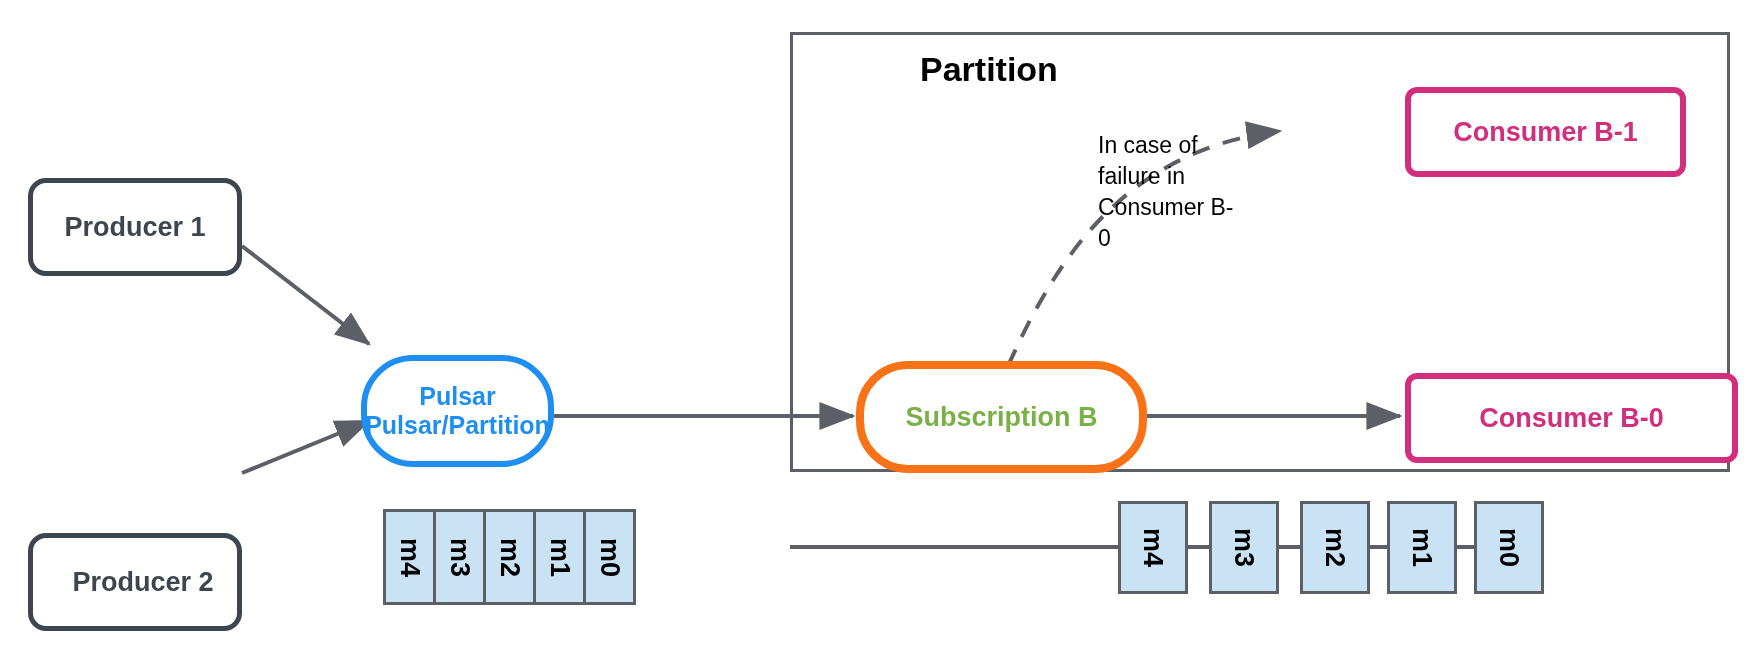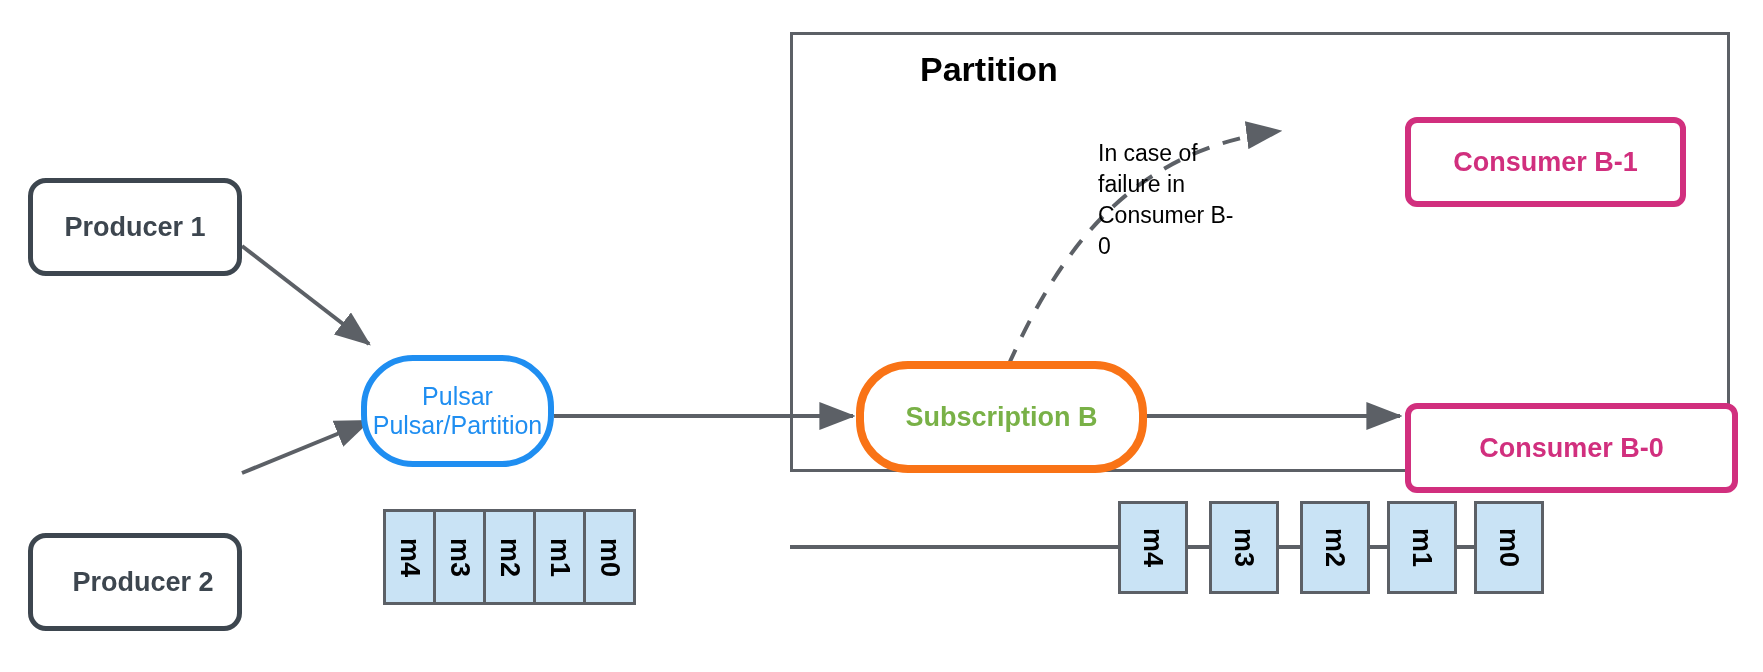--- a/index.html
+++ b/index.html
@@ -38,59 +38,57 @@
     border: 5px solid #3d464f;
     border-radius: 18px;
     color: #3d464f;
     font-weight: bold;
     font-size: 27px;
   }
   .topic {
     border: 6px solid #1f8ef1;
     border-radius: 52px;
     color: #1f8ef1;
-    font-weight: normal;
+    font-weight: bold;
     font-size: 25px;
     line-height: 1.15;
   }
   .subscription {
     border: 8px solid #f97316;
     border-radius: 52px;
     color: #79b147;
     font-weight: bold;
     font-size: 27px;
   }
   .consumer {
     border: 6px solid #d12f7e;
     border-radius: 12px;
     color: #d12f7e;
     font-weight: bold;
     font-size: 27px;
-    margin-top: 30px;
   }
   .group-box {
     position: absolute;
     box-sizing: border-box;
     border: 3px solid #5c6066;
     background: transparent;
   }
   .group-title {
     position: absolute;
     font-weight: bold;
     font-size: 34px;
     color: #000000;
     white-space: nowrap;
   }
   .note {
     position: absolute;
     font-size: 23px;
     color: #000000;
     line-height: 1.35;
     width: 140px;
-    margin-top: 8px;
   }
   .msg {
     position: absolute;
     box-sizing: border-box;
     border: 3px solid #5c6066;
     background: #c9e3f5;
     display: flex;
     align-items: center;
     justify-content: center;
   }

